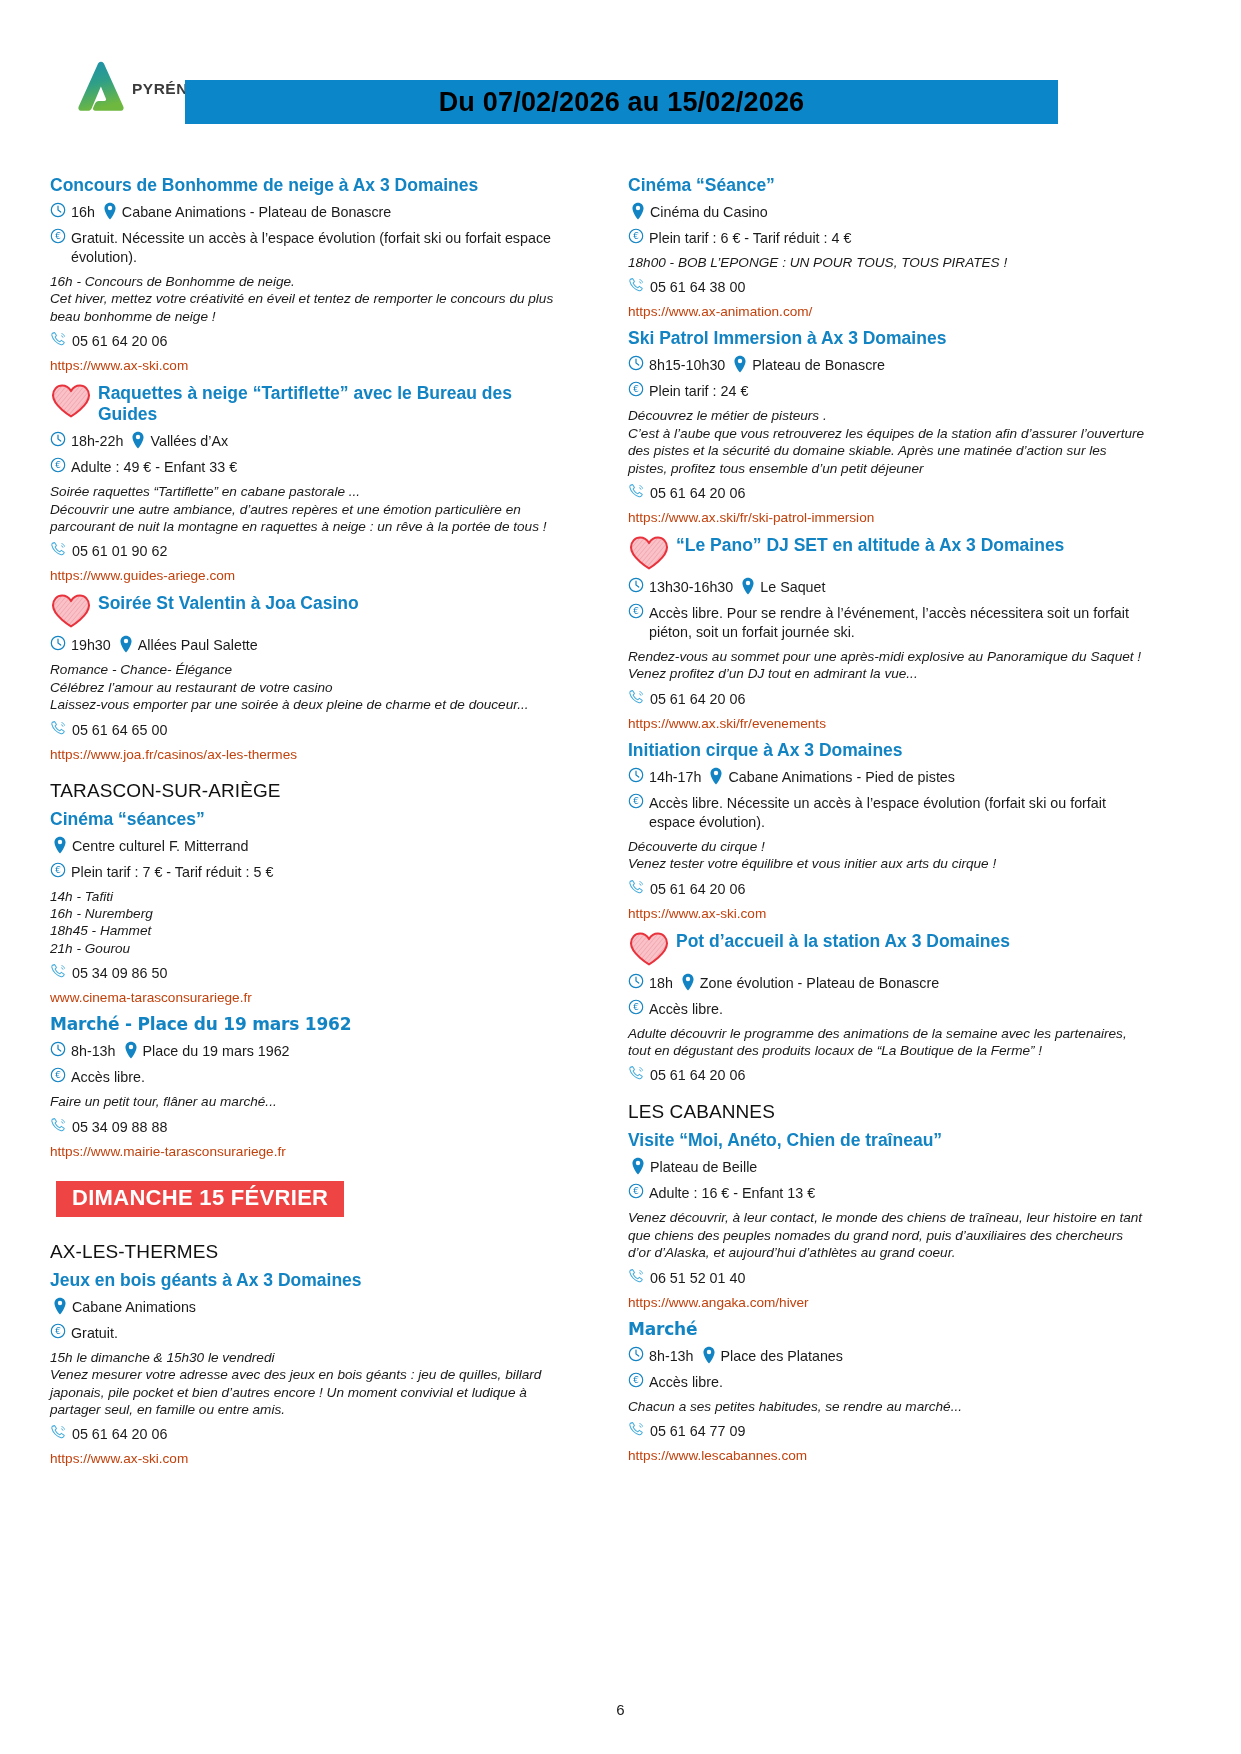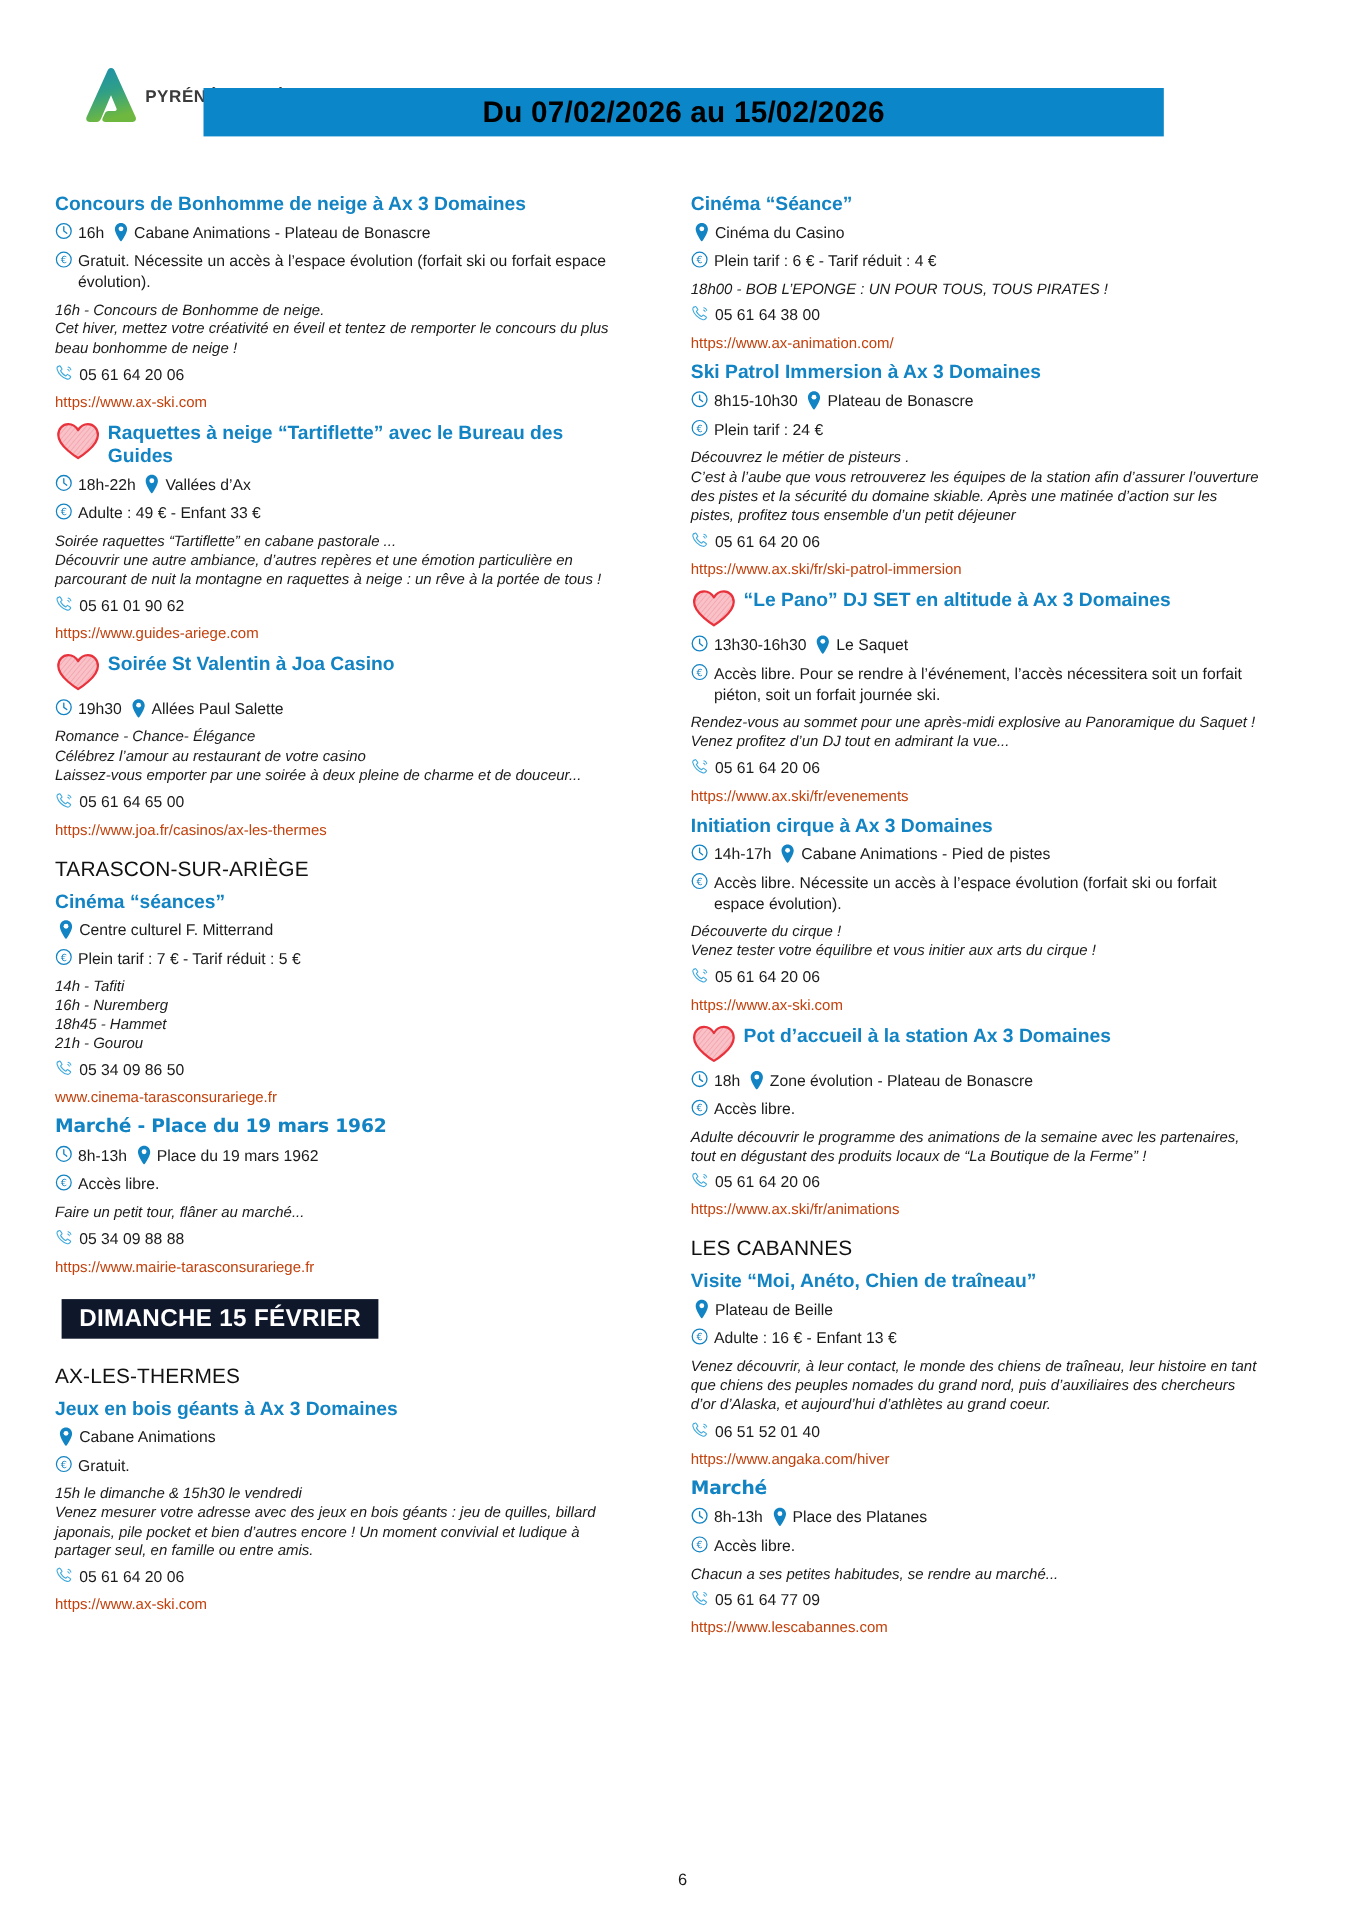--- a/index.html
+++ b/index.html
@@ -73,21 +73,21 @@
   .url{
     font-size:13.6px;line-height:18px;margin:3px 0 4px 0;color:#c2410c;word-break:break-all;
   }
 
   
   .city{
     font-weight:normal;font-size:19px;letter-spacing:.1px;margin:16px 0 3px 0;color:#111;
   }
   
   .day-banner{
-    display:inline-block;background:#0f172a;color:#fff;
+    display:inline-block;background:#ef4444;color:#fff;
     font-weight:bold;font-size:22px;letter-spacing:.3px;
     padding:4px 16px 6px 16px;margin:16px 0 8px 6px;
   }
 
   
   .ic{flex:0 0 auto;display:inline-block;vertical-align:-3px;}
   .ic svg{display:block;}
 
   
   .page-number{
@@ -576,21 +576,20 @@
           <div class="desc">Adulte découvrir le programme des animations de la semaine avec les partenaires, tout en dégustant des produits locaux de “La Boutique de la Ferme” !</div>
           <div class="meta">
             <span class="ic">
               <svg width="17" height="16" viewBox="0 0 22 20">
                 <path d="M3.6 2.2c-.9.7-1.5 1.8-1.2 3.1.6 2.7 2.3 5.5 4.4 7.6 2.1 2.1 4.9 3.8 7.6 4.4 1.3.3 2.4-.3 3.1-1.2l.7-.9c.3-.4.2-.9-.2-1.2l-2.8-2c-.4-.3-.9-.2-1.2.2l-.8 1c-.2.3-.6.4-.9.2-1.1-.6-2.2-1.4-3.2-2.4-1-1-1.8-2.1-2.4-3.2-.2-.3-.1-.7.2-.9l1-.8c.4-.3.5-.8.2-1.2l-2-2.8c-.3-.4-.8-.5-1.2-.2l-.9.7z" fill="none" stroke="#3fa9dd" stroke-width="1.3" stroke-linejoin="round"></path>
                 <path d="M15.4 3.1c1.6.4 2.9 1.7 3.3 3.3M15 5.9c.9.2 1.6 1 1.8 1.9" fill="none" stroke="#3fa9dd" stroke-width="1.2" stroke-linecap="round"></path>
               </svg>
             </span>
             <span class="txt">05 61 64 20 06</span>
           </div>
-          <div class="url">https://www.ax.ski/fr/animations</div>
         </div>
         <div class="city">LES CABANNES</div>
         <div class="event">
           <div class="event-title">Visite “Moi, Anéto, Chien de traîneau”</div>
           <div class="meta">
             <span class="ic pin">
               <svg width="14" height="18" viewBox="0 0 16 22">
                 <path d="M8 0.8C4.2 0.8 1.2 3.8 1.2 7.6c0 4.9 5.5 12.4 6.2 13.3.3.4.9.4 1.2 0 .7-.9 6.2-8.4 6.2-13.3C14.8 3.8 11.8.8 8 .8z" fill="#1283c3"></path>
                 <circle cx="8" cy="7.4" r="2.7" fill="#ffffff"></circle>
               </svg>

